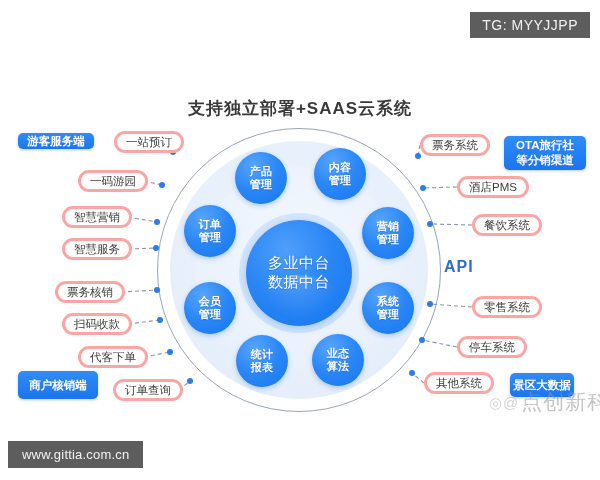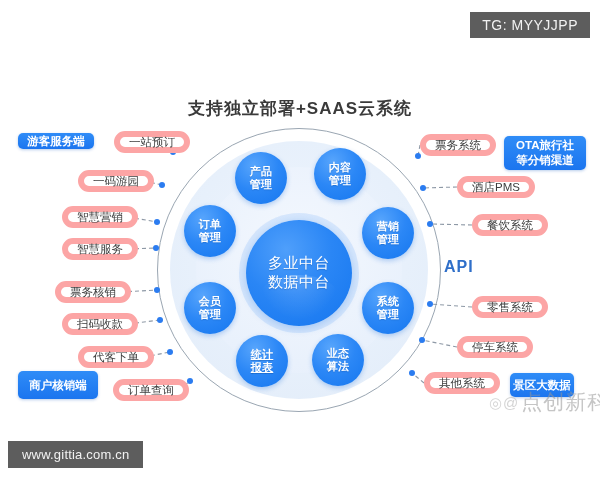--- a/index.html
+++ b/index.html
@@ -74,21 +74,21 @@
     color:#fff;font-weight:bold;font-size:11px;line-height:1.18;
     letter-spacing:0.3px;
     text-shadow:0 1px 1px rgba(0,50,120,0.22);
   }
   .sat span{display:block;}
 
   
   .pill{
     position:absolute;
     height:22px;padding:0 9px;
-    border:6px solid #fca5a5;
+    border:3px solid #fca5a5;
     border-radius:11px;
     background:#ffffff;
     display:flex;align-items:center;justify-content:center;
     font-size:11.5px;color:#3d3d3d;
     white-space:nowrap;
     box-sizing:border-box;
   }
 
   
   .bluebox{
@@ -199,21 +199,21 @@
         <span>管理</span>
       </div>
       <div class="sat" style="left: 362px; top: 282px;">
         <span>系统</span>
         <span>管理</span>
       </div>
       <div class="sat" style="left: 312px; top: 334px;">
         <span>业态</span>
         <span>算法</span>
       </div>
-      <div class="sat" style="left: 236px; top: 335px; text-decoration: underline;">
+      <div class="sat" style="left: 236px; top: 335px;">
         <span>统计</span>
         <span>报表</span>
       </div>
       <div class="sat" style="left: 184px; top: 282px;">
         <span>会员</span>
         <span>管理</span>
       </div>
       <div class="sat" style="left: 184px; top: 205px;">
         <span>订单</span>
         <span>管理</span>

